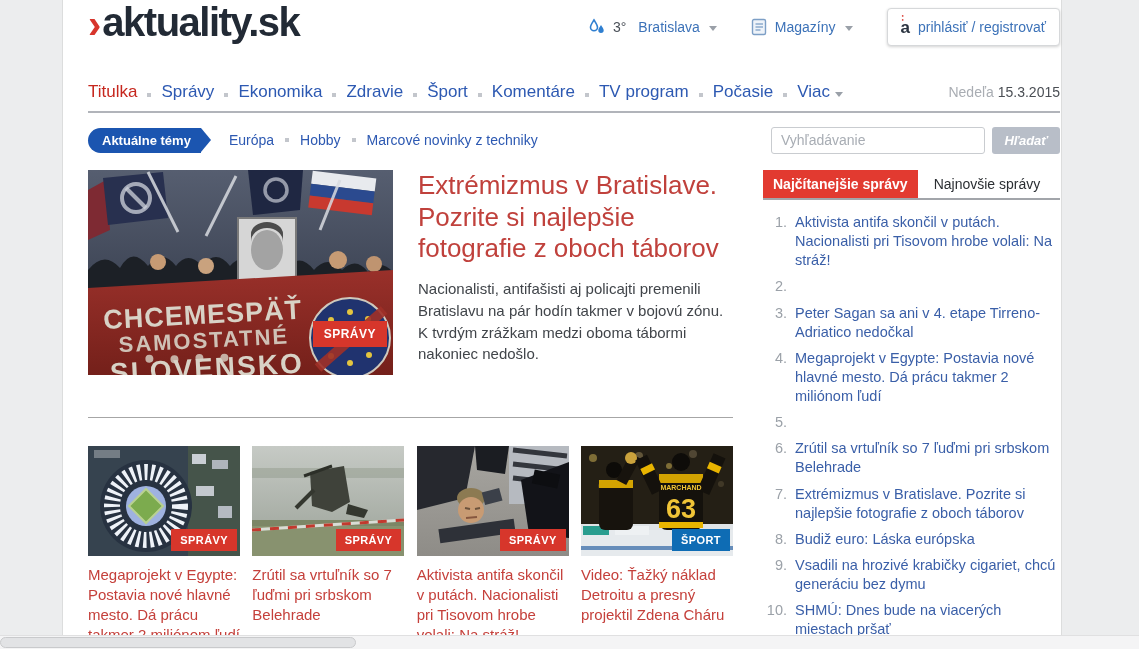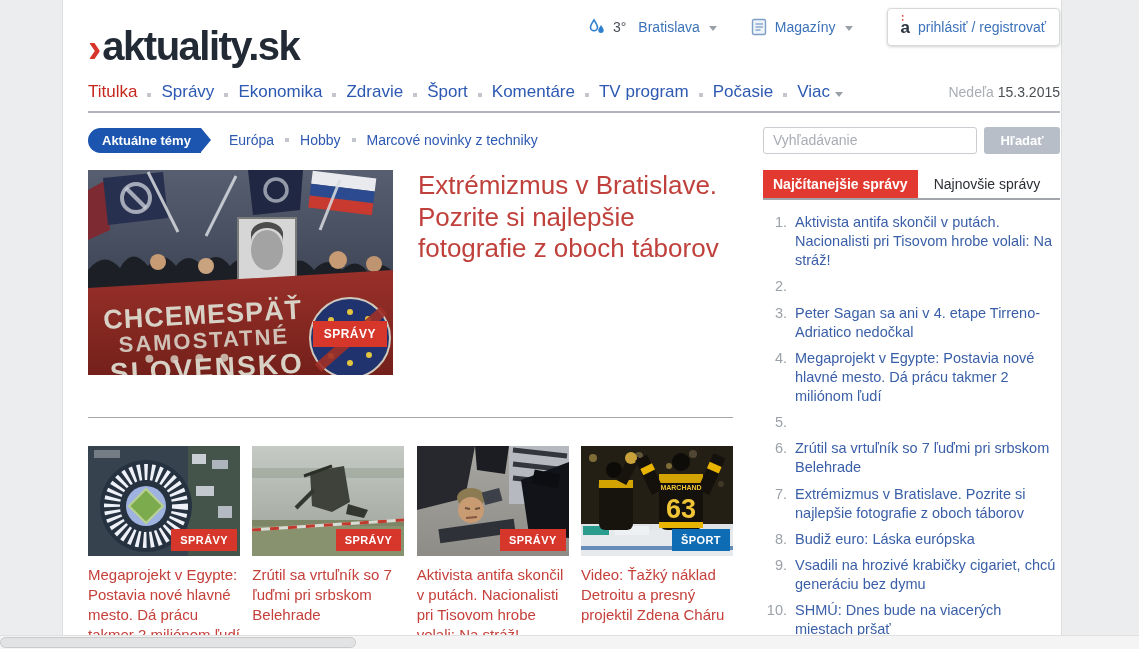--- a/index.html
+++ b/index.html
@@ -5,21 +5,21 @@
   * { margin:0; padding:0; box-sizing:border-box; }
   html,body { width:1139px; height:649px; overflow:hidden; }
   body { background:#ecedee; font-family:"Liberation Sans","DejaVu Sans",sans-serif; position:relative; }
 
   .page { position:absolute; left:62px; top:0; width:1000px; height:649px; background:#ffffff;
           border-left:1px solid #dcdddd; border-right:1px solid #dcdddd; }
   .inner { width:972px; margin-left:25px; }
 
   
   header { position:relative; height:68px; }
-  .logo { position:absolute; left:0; top:24px; cursor:pointer; white-space:nowrap; }
+  .logo { position:absolute; left:0; top:0; cursor:pointer; white-space:nowrap; }
   .logo .chev { color:#d7352c; font-size:40px; font-weight:bold; vertical-align:-2px; margin-right:1px; }
   .logo .logotext { color:#222a35; font-size:40px; font-weight:bold; letter-spacing:-1.5px; }
 
   .utils { position:absolute; right:0; top:8px; display:flex; align-items:center; height:38px; }
   .util { display:flex; align-items:center; font-size:14px; color:#3c72b8; cursor:pointer; margin-right:34px; }
   .util .temp { color:#4a5058; margin:0 5px 0 6px; }
   .util .lbl { color:#3c72b8; margin:0 5px 0 7px; }
   .caret { width:0; height:0; border-left:4px solid transparent; border-right:4px solid transparent;
            border-top:5px solid #9aa0a8; margin-left:4px; margin-top:2px; }
   .loginbox { display:flex; align-items:center; background:#fff; border:1px solid #d6d8da; border-radius:4px;
@@ -45,22 +45,22 @@
            padding:6px 10px 6px 14px; border-radius:13px 0 0 13px; cursor:pointer; line-height:1; }
   .badge::after { content:""; position:absolute; right:-10px; top:0; width:0; height:0;
                   border-top:12.5px solid transparent; border-bottom:12.5px solid transparent; border-left:10px solid #1b55b0; }
   .topiclinks { display:flex; align-items:center; margin-left:28px; }
   .topiclink { font-size:14px; color:#2d59b2; cursor:pointer; white-space:nowrap; }
   .dotsep { display:inline-block; width:4px; height:4px; background:#c3c6cc; margin:0 11px; }
   .searchgrp { margin-left:auto; display:flex; align-items:center; }
   .searchinput { width:214px; height:27px; border:1px solid #c9ccd0; border-radius:3px; padding:0 9px;
                  font-size:14px; color:#444; font-family:inherit; }
   .searchinput::placeholder { color:#a8adb4; }
-  .searchbtn { width:76px; height:27px; margin-left:7px; background:#b8bec8; border:none; border-radius:3px;
-               color:#fff; font-size:13px; font-weight:bold; cursor:pointer; font-family:inherit; }
+  .searchbtn { width:68px; height:27px; margin-left:7px; background:#b8bec8; border:none; border-radius:3px;
+               color:#fff; font-size:13px; font-weight:bold; cursor:pointer; font-family:inherit;font-style:italic; }
 
   
   .main { display:flex; margin-top:16px; }
   .col-left { width:645px; margin-right:30px; }
   .col-right { width:297px; }
 
   .featured { display:flex; }
   .photo { position:relative; width:305px; height:205px; cursor:pointer; flex:none; }
   .photo svg { display:block; width:305px; height:205px; }
   .ptag { position:absolute; right:6px; bottom:28px; background:#d7362b; color:#fff; font-size:12px;
@@ -232,20 +232,21 @@
                   <circle cx="243" cy="186" r="3"></circle>
                 <circle cx="236" cy="168" r="3"></circle>
                   <circle cx="243" cy="150" r="3"></circle>
               </g>
               <line x1="230" y1="198" x2="296" y2="140" stroke="#a03028" stroke-width="10" opacity=".9"></line>
             </svg>
             <span class="ptag">SPRÁVY</span>
           </div>
           <div class="ftext">
             <h1 class="ftitle">Extrémizmus v Bratislave. Pozrite si najlepšie fotografie z oboch táborov</h1>
+            <p class="flead">Nacionalisti, antifašisti aj policajti premenili Bratislavu na pár hodín takmer v bojovú zónu. K tvrdým zrážkam medzi oboma tábormi nakoniec nedošlo.</p>
           </div>
         </div>
 
         <hr class="divider">
 
         <div class="cards">
 
           <div class="card">
             <div class="cimg">
               <svg viewBox="0 0 152 110" preserveAspectRatio="none">

